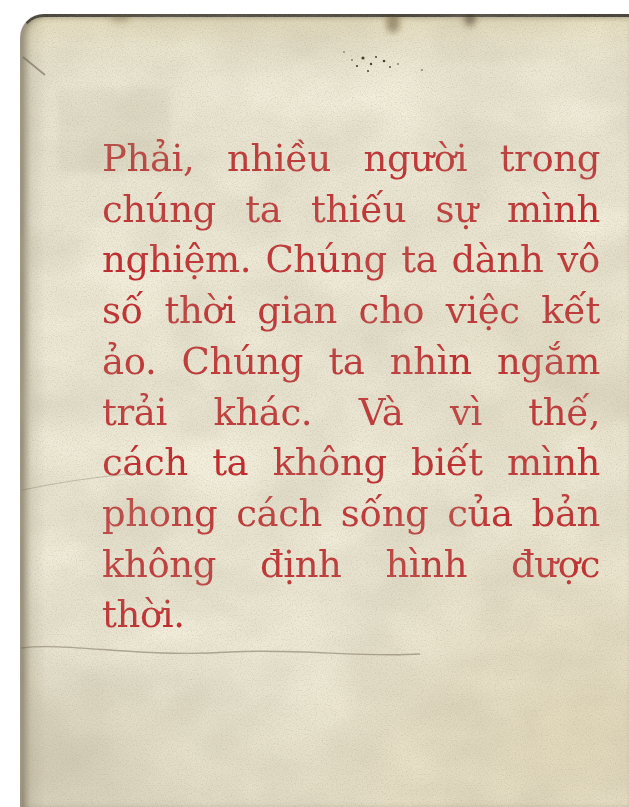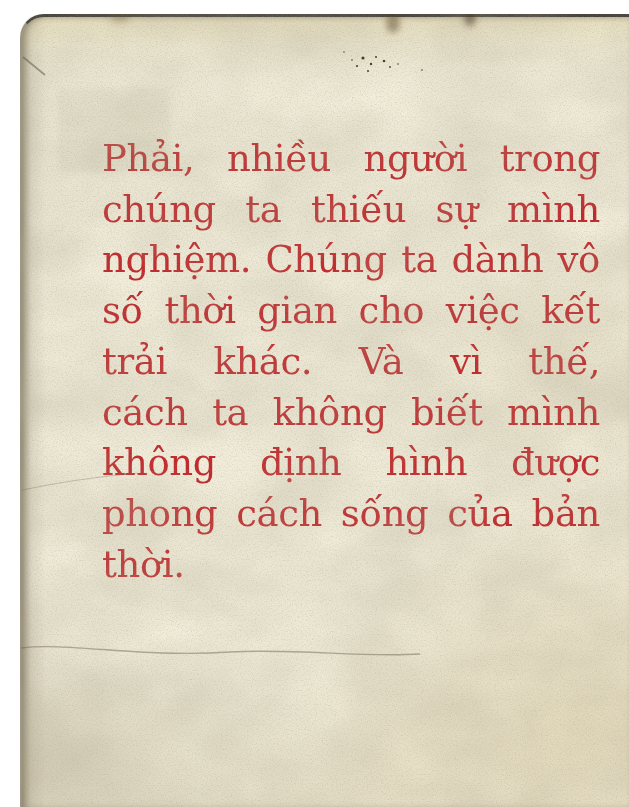--- a/index.html
+++ b/index.html
@@ -48,24 +48,25 @@
 <body>
 
 <div class="stage">
 
   <div class="paper">
     <div class="quote">
       <div class="line">Phải, nhiều người trong</div>
       <div class="line">chúng ta thiếu sự mình</div>
       <div class="line">nghiệm. Chúng ta dành vô</div>
       <div class="line">số thời gian cho việc kết</div>
+      <div class="line">ảo. Chúng ta nhìn ngắm</div>
       <div class="line">trải khác. Và vì thế,</div>
       <div class="line">cách ta không biết mình</div>
+      <div class="line">phong cách sống của bản</div>
       <div class="line">không định hình được</div>
-      <div class="line">phong cách sống của bản</div>
       <div class="line last">thời.</div>
     </div>
   </div>
 
   <svg class="texture" width="629" height="807" viewBox="0 0 629 807" xmlns="http://www.w3.org/2000/svg">
     <defs>
       <clipPath id="paperclip">
         <path d="M20 38 Q20 14 44 14 L629 14 L629 807 L20 807 Z"></path>
       </clipPath>
       <filter id="grain" x="0%" y="0%" width="100%" height="100%">

